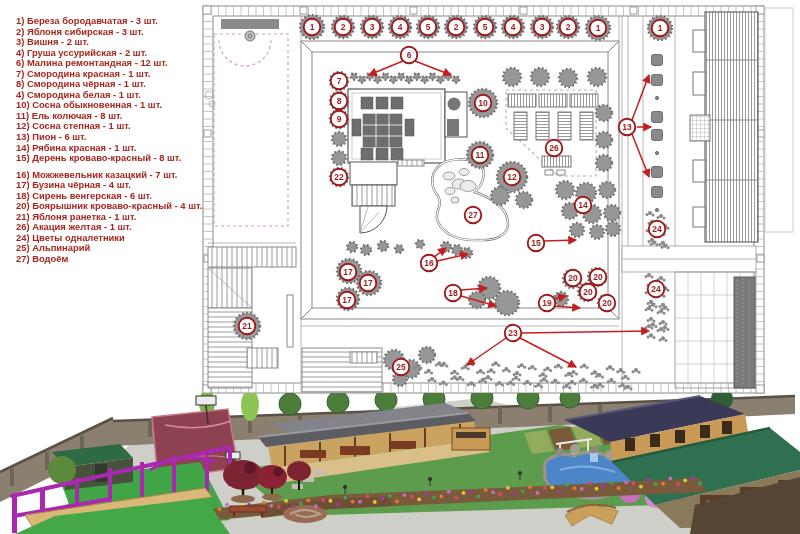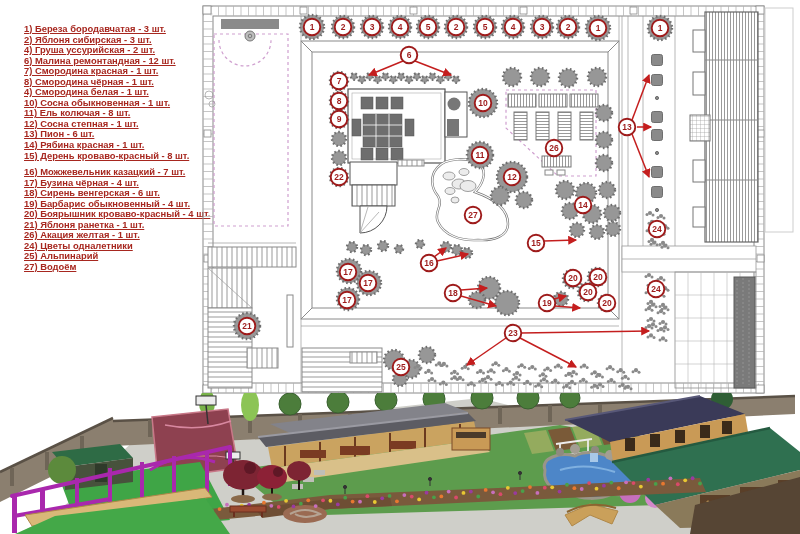--- a/index.html
+++ b/index.html
@@ -1,20 +1,20 @@
 <!DOCTYPE html>
 <html><head>
 <meta charset="utf-8">
 <style>
   html,body{margin:0;padding:0;}
   body{width:800px;height:534px;position:relative;background:#fff;overflow:hidden;
        font-family:"Liberation Sans",sans-serif;}
   .legend{position:absolute;left:8px;top:8px;color:#a7271f;font-weight:bold;
           font-size:9.4px;line-height:10.55px;white-space:nowrap;}
-  .legend ul{margin:16px;padding:0;list-style:none;text-decoration:underline;}
+  .legend ul{margin:8px;padding:0;list-style:none;}
   .legend li.gap{margin-top:6px;}
   svg.layer{position:absolute;left:0;}
   
   .tree{fill:#979797;stroke:#6e6e6e;stroke-width:2.4;stroke-dasharray:1.6 2.4;}
   .peony{fill:#8a8a8a;stroke:#6e6e6e;stroke-width:1;}
   .flower{fill:#8a8a8a;}
   .arrow{stroke:#c41e1e;stroke-width:1.5;}
   .marker circle{fill:#fff;stroke:#9e1b1b;stroke-width:1.9;}
   .marker text{fill:#9e1b1b;font-size:8.5px;font-weight:bold;text-anchor:middle;}
   .ln{stroke:#8a8a8a;stroke-width:1;fill:none;}
@@ -32,35 +32,35 @@
   .plyf{fill:#a928ad;}
   .treback{fill:#4c7d3b;stroke:#3a6130;stroke-width:1;}
 </style>
 </head>
 <body>
 
 <aside class="legend">
   <ul id="legend-list">
       <li>1) Береза бородавчатая - 3 шт.</li>
       <li>2) Яблоня сибирская - 3 шт.</li>
+      <li>3) Вишня - 2 шт.</li>
       <li>4) Груша уссурийская - 2 шт.</li>
       <li>6) Малина ремонтандная - 12 шт.</li>
       <li>7) Смородина красная - 1 шт.</li>
       <li>8) Смородина чёрная - 1 шт.</li>
       <li>4) Смородина белая - 1 шт.</li>
       <li>10) Сосна обыкновенная - 1 шт.</li>
       <li>11) Ель колючая - 8 шт.</li>
       <li>12) Сосна степная - 1 шт.</li>
       <li>13) Пион - 6 шт.</li>
       <li>14) Рябина красная - 1 шт.</li>
       <li>15) Дерень кроваво-красный - 8 шт.</li>
       <li class="gap">16) Можжевельник казацкий - 7 шт.</li>
       <li>17) Бузина чёрная - 4 шт.</li>
       <li>18) Сирень венгерская - 6 шт.</li>
-      <li>19) Барбарис обыкновенный - 4 шт.</li>
       <li>20) Боярышник кроваво-красный - 4 шт.</li>
       <li>21) Яблоня ранетка - 1 шт.</li>
       <li>26) Акация желтая - 1 шт.</li>
       <li>24) Цветы одналетники</li>
       <li>25) Альпинарий</li>
       <li>27) Водоём</li>
     </ul>
 </aside>
 
 <svg class="layer" style="top:0" width="800" height="400" viewBox="0 0 800 400">

